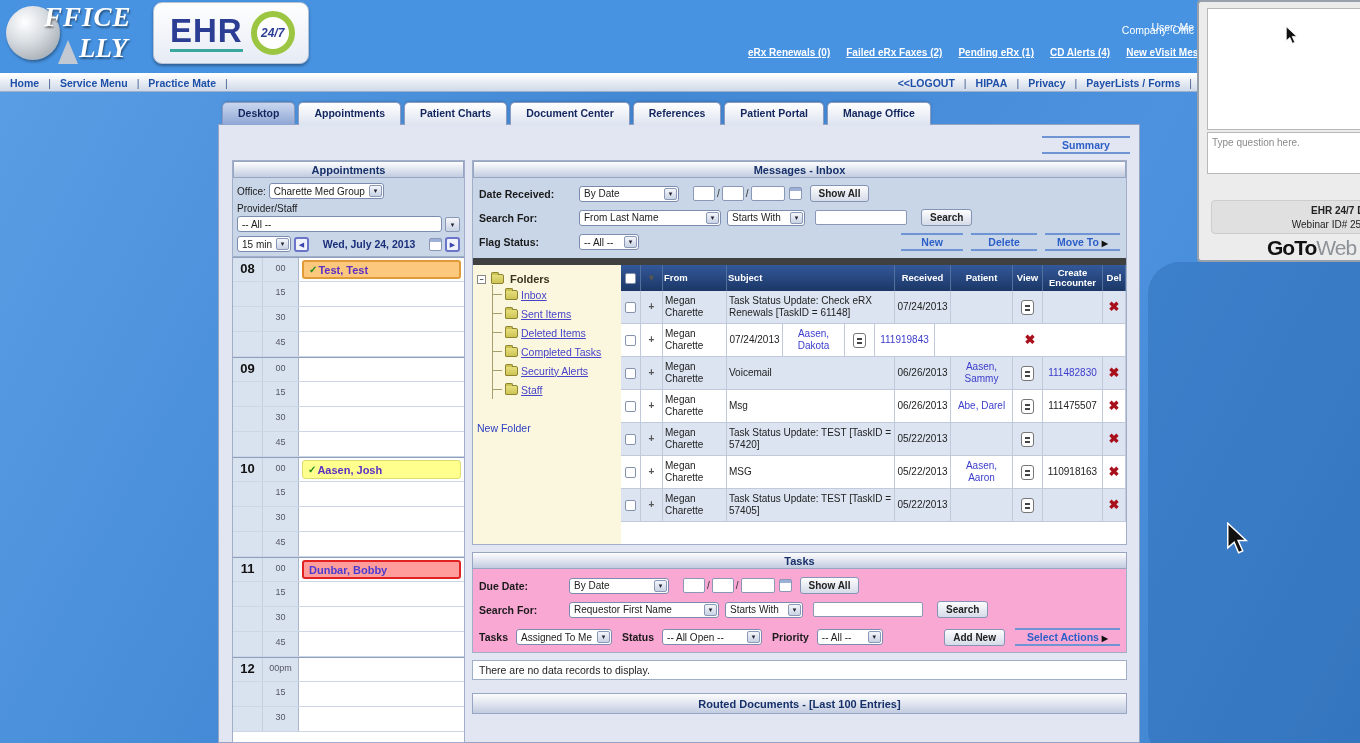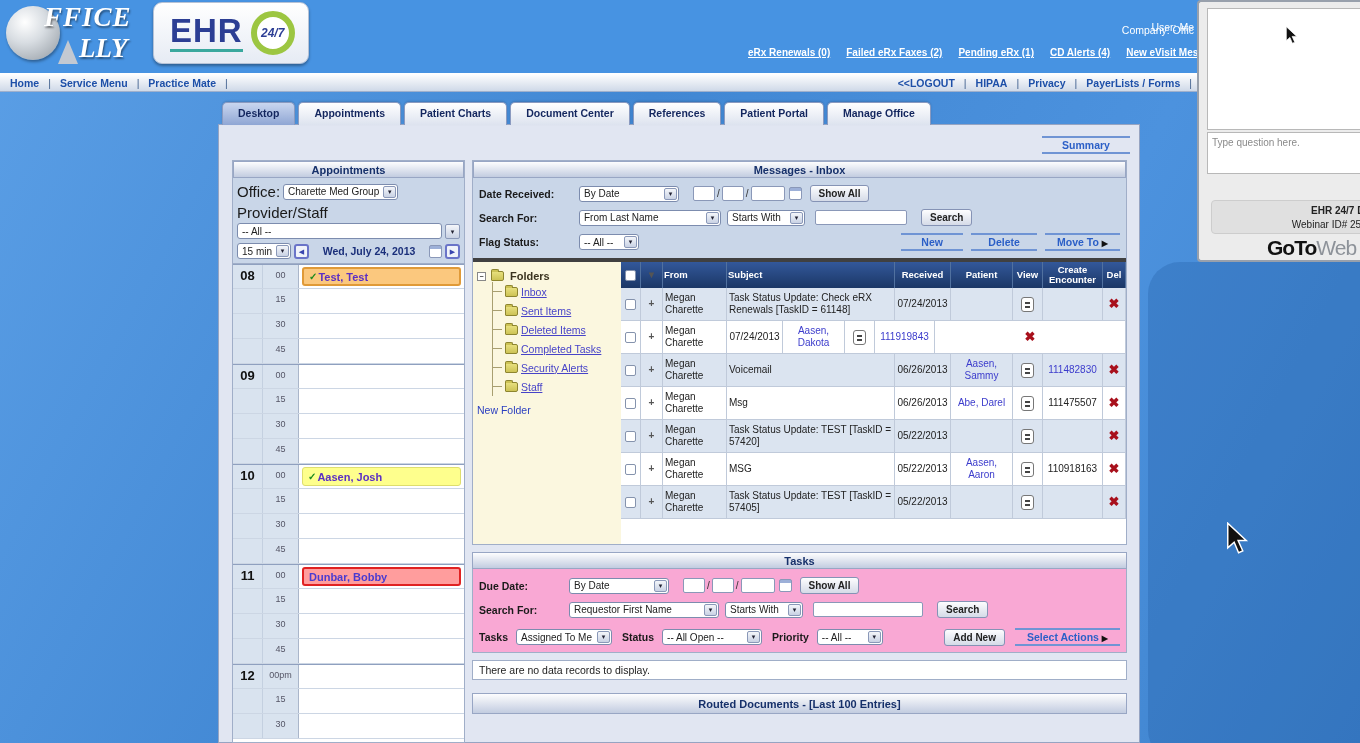--- a/index.html
+++ b/index.html
@@ -47,21 +47,21 @@
 
 
 .main-panel{position:absolute;left:218px;top:124px;width:922px;height:619px;background:#e1e6f2;border:1px solid #96a4c2;z-index:1;}
 .action-link{display:inline-block;color:#2b5fc7;font-weight:bold;font-size:10.5px;padding:1px 12px;
 border-top:2px solid #6f94d4;border-bottom:2px solid #6f94d4;cursor:pointer;white-space:nowrap;text-decoration:none;text-align:center;}
 .summary-link{position:absolute;left:1042px;top:136px;z-index:2;width:88px;}
 
 
 .sec-header{height:17px;line-height:16px;background:linear-gradient(#fdfdfe,#c2cce0);
 border:1px solid #98a6c4;text-align:center;font-size:11px;font-weight:bold;color:#16306a;}
-.lbl{font-size:15px;color:#1a1a1a;}
+.lbl{font-size:10px;color:#1a1a1a;}
 .blbl{font-size:10.5px;font-weight:bold;color:#1a1a1a;}
 .select{display:inline-flex;align-items:center;justify-content:space-between;background:#fff;border:1px solid #7c8cae;
 border-radius:3px;height:16px;font-size:10px;color:#222;padding:0 1px 0 4px;cursor:pointer;white-space:nowrap;}
 .dd{width:13px;height:12px;background:linear-gradient(#f4f6fa,#c9d2e4);border:1px solid #8a98b8;border-radius:2px;
 font-size:7px;line-height:10px;text-align:center;color:#223;margin-left:4px;flex:0 0 auto;}
 .dd-sq{display:inline-block;width:15px;height:15px;background:linear-gradient(#f4f6fa,#c9d2e4);border:1px solid #8a98b8;
 border-radius:2px;font-size:7px;line-height:13px;text-align:center;color:#223;cursor:pointer;}
 .btn{display:inline-block;height:17px;line-height:15px;padding:0 8px;background:linear-gradient(#fdfdfe,#d5dbe8);
 border:1px solid #8593b5;border-radius:3px;font-size:10px;font-weight:bold;color:#222;cursor:pointer;white-space:nowrap;}
 .tinput{background:#fff;border:1px solid #8a98b8;border-radius:2px;height:15px;display:inline-block;}
@@ -88,38 +88,38 @@
 .pill{margin:2px 3px;height:19px;display:flex;align-items:center;padding:0 5px;border-radius:3px;
 font-weight:bold;font-size:11px;color:#5b2fc4;white-space:nowrap;overflow:hidden;cursor:pointer;}
 .pill.orange{background:#fbc87e;border:2px solid #e09a38;}
 .pill.yellow{background:#feff8d;border:1px solid #dede6e;}
 .pill.red{background:#ff9d9d;border:2px solid #e02222;color:#4a3bd0;}
 .chk{color:#1d8a1d;margin-right:1px;font-size:10px;}
 
 
 .msg-panel{position:absolute;left:472px;top:160px;width:655px;height:385px;border:1px solid #a0aec8;
 display:flex;flex-direction:column;z-index:2;background:#fff;overflow:hidden;}
-.msg-filters{background:#c9d6e8;padding:7px 6px 5px 6px;border-bottom:4px solid #404040;}
+.msg-filters{background:#c9d6e8;padding:7px 6px 5px 6px;border-bottom:7px solid #404040;}
 .f-row{display:flex;align-items:center;margin-bottom:7px;}
 .f-row:last-child{margin-bottom:2px;}
 .f-lab{width:100px;flex:0 0 100px;}
 .spacer{flex:1;}
 .msg-content{flex:1;display:flex;overflow:hidden;}
 .folders-col{width:148px;flex:0 0 148px;background:#fbf7df;padding:8px 2px 0 4px;overflow:hidden;}
 .folder-root{display:flex;align-items:center;gap:3px;font-weight:bold;color:#3a3320;font-size:11px;}
 .exp{width:9px;height:9px;border:1px solid #888;background:#fff;font-size:7px;line-height:7px;text-align:center;color:#333;flex:0 0 auto;}
 .folder-ic{width:13px;height:10px;background:linear-gradient(#e7df7d,#cdc355);border:1px solid #8d852f;
 border-radius:1px 2px 2px 1px;position:relative;margin:0 3px 0 2px;flex:0 0 auto;}
 .folder-ic::before{content:"";position:absolute;top:-3px;left:-1px;width:6px;height:2px;background:#cdc355;
 border:1px solid #8d852f;border-bottom:none;border-radius:2px 2px 0 0;}
 .folder-kids{margin-left:15px;border-left:1px solid #a89f70;}
 .folder-item{display:flex;align-items:center;height:19px;position:relative;padding-left:10px;}
 .folder-item::before{content:"";position:absolute;left:0;top:9px;width:9px;height:1px;background:#a89f70;}
 .folder-link{color:#4743c8;font-size:10.5px;text-decoration:underline;cursor:pointer;white-space:nowrap;}
-.new-folder{display:inline-block;margin:8px 0 0 0;color:#2b3fc0;font-size:10.5px;cursor:pointer;}
+.new-folder{display:inline-block;margin:23px 0 0 0;color:#2b3fc0;font-size:10.5px;cursor:pointer;}
 .msg-table{flex:1;display:flex;flex-direction:column;overflow:hidden;background:#fff;}
 .thead{display:flex;flex:0 0 26px;}
 .th{background:linear-gradient(#33589a,#1b3766);color:#fff;font-size:9.5px;font-weight:bold;
 display:flex;align-items:center;justify-content:center;text-align:center;border-right:1px solid #51719f;padding:1px;line-height:1.1;}
 .tr{display:flex;min-height:33px;}
 .tr.alt{background:#dbe4f0;}
 .td{font-size:10px;color:#222;border-right:1px solid #c0cada;border-bottom:1px solid #c0cada;
 display:flex;align-items:center;justify-content:center;text-align:center;padding:2px;line-height:1.2;overflow:hidden;}
 .c-sel{width:20px;flex:0 0 20px;}
 .c-flag{width:22px;flex:0 0 22px;color:#555;font-weight:bold;}

